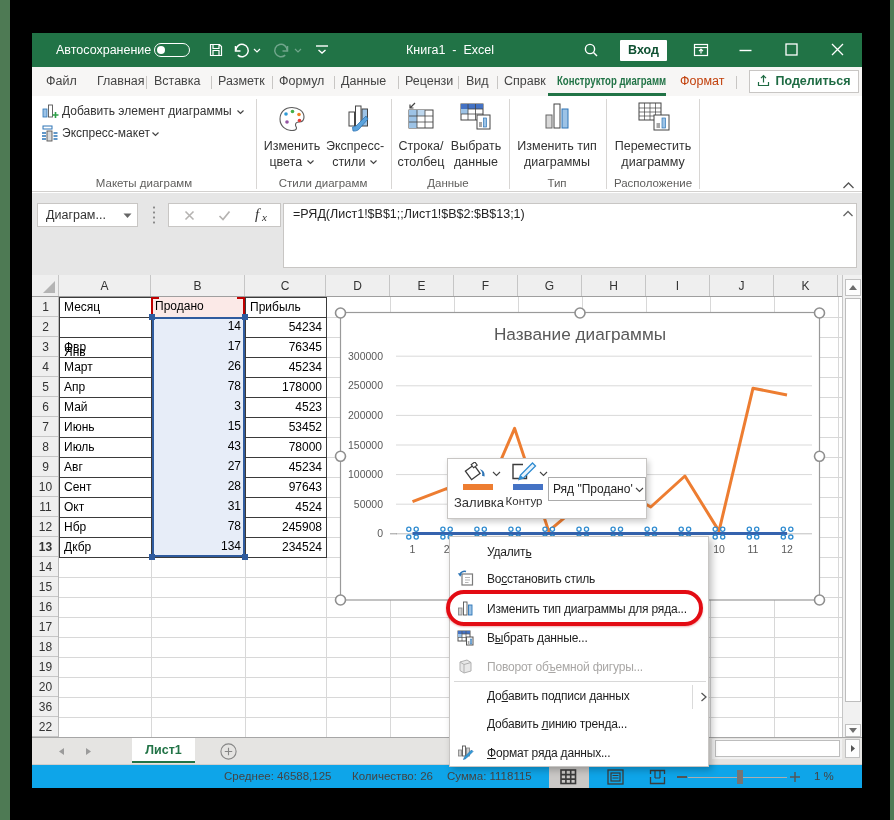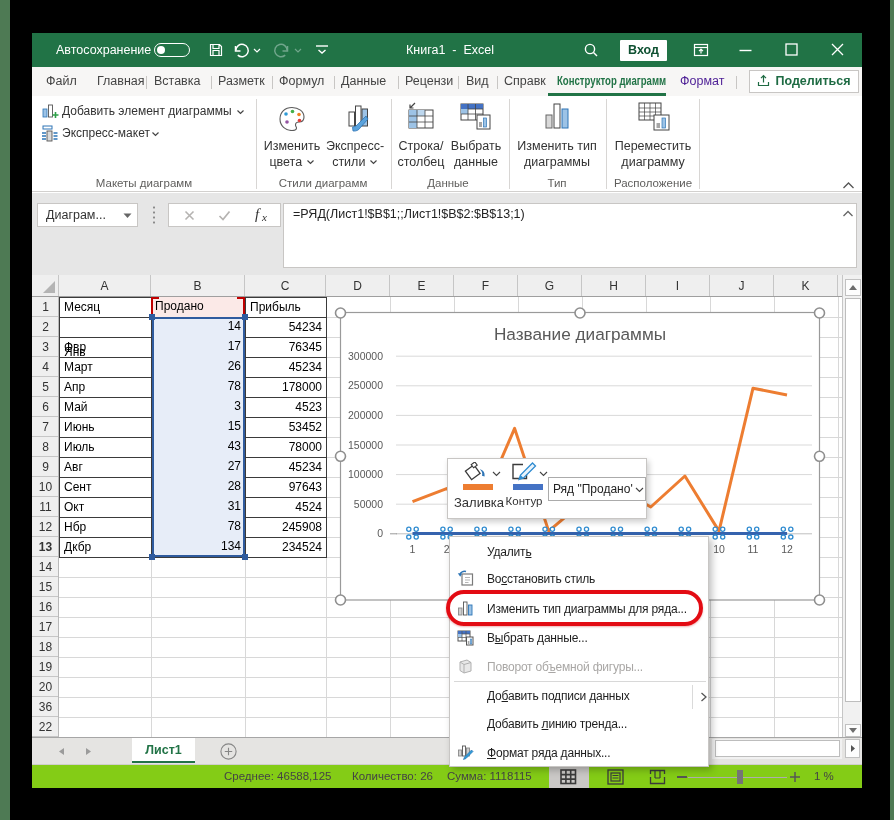--- a/index.html
+++ b/index.html
@@ -35,21 +35,21 @@
 #sheet{left:0;top:242px;width:810px;height:462px;background:#fff;}
 .colhdr{position:absolute;top:0;height:22px;background:#efefef;color:#333;font-size:12px;text-align:center;line-height:22px;border-right:1px solid #c6c6c6;}
 .rowhdr{position:absolute;left:0;width:27px;height:20px;background:#efefef;color:#333;font-size:12px;text-align:center;line-height:20px;border-bottom:1px solid #c6c6c6;}
 .vline{position:absolute;width:1px;background:#d8d8d8;}
 .hline{position:absolute;height:1px;background:#d8d8d8;}
 .cell{position:absolute;height:20px;font-size:12px;color:#000;line-height:19px;}
 
 #vscroll{left:810px;top:242px;width:20px;height:462px;background:#f1f1f1;border-left:1px solid #c6c6c6;}
 
 #tabbar{left:0;top:704px;width:830px;height:27px;background:#e5e4e2;border-top:1px solid #a6a6a6;}
-#statusbar{left:0;top:731px;width:830px;height:24px;background:#84cc16;border-top:1px solid #d0cecc;font-size:11.5px;color:#444;}
+#statusbar{left:0;top:731px;width:830px;height:24px;background:#0ea5e9;border-top:1px solid #d0cecc;font-size:11.5px;color:#444;}
 
 #minibar{left:415px;top:425px;width:200px;height:61px;background:#fff;border:1px solid #c8c6c4;box-shadow:2px 3px 6px rgba(0,0,0,.2);}
 #ctxmenu{left:417px;top:503px;width:260px;height:231px;background:#fff;border:1px solid #c8c6c4;box-shadow:3px 3px 7px rgba(0,0,0,.25);font-size:12px;color:#1e1e1e;}
 .mi{position:absolute;left:37px;white-space:nowrap;letter-spacing:-0.2px;}
 .mico{position:absolute;left:7px;}
 #redell{left:414px;top:557px;width:257px;height:36px;border:4.5px solid #e30b13;border-radius:18px;box-shadow:0 1px 2px rgba(200,0,0,.3);}
 </style></head>
 <body>
 <div id="desk">
   <div class="abs" id="stripeL"></div>
@@ -110,21 +110,21 @@
         <span class="sep" style="left:302px;"></span>
       <span class="tab" style="left:309px;">Данные</span>
         <span class="sep" style="left:366px;"></span>
       <span class="tab" style="left:373px;">Рецензи</span>
         <span class="sep" style="left:426px;"></span>
       <span class="tab" style="left:434px;">Вид</span>
         <span class="sep" style="left:465px;"></span>
       <span class="tab" style="left:472px;">Справк</span>
       <span id="activetab">Конструктор диаграмм</span>
       <span id="activeline"></span>
-      <span class="tab" style="left:648px;color:#4c1d95;">Формат</span>
+      <span class="tab" style="left:648px;color:#c2410c;">Формат</span>
         <span class="sep" style="left:704px;"></span>
       <span id="sharebtn"><svg style="vertical-align:-2px;margin-right:5px;" width="13" height="13" viewBox="0 0 13 13">
             <path d="M1.5 8 v3.5 h10 V8" fill="none" stroke="#1e6b43" stroke-width="1.2"></path>
             <path d="M6.5 8.5 V2 M4 4.2 L6.5 1.7 L9 4.2" fill="none" stroke="#1e6b43" stroke-width="1.2"></path>
           </svg>Поделиться</span>
     </div>
     <div class="abs" id="ribbon">
       <svg class="abs" style="left:10px;top:7px;" width="17" height="17" viewBox="0 0 17 17">
           <rect x="1" y="6" width="4" height="8" fill="#9dc3e6" stroke="#2e75b6" stroke-width="0.8"></rect>
           <rect x="6.5" y="2" width="4" height="12" fill="#fff" stroke="#555" stroke-width="0.9"></rect>

